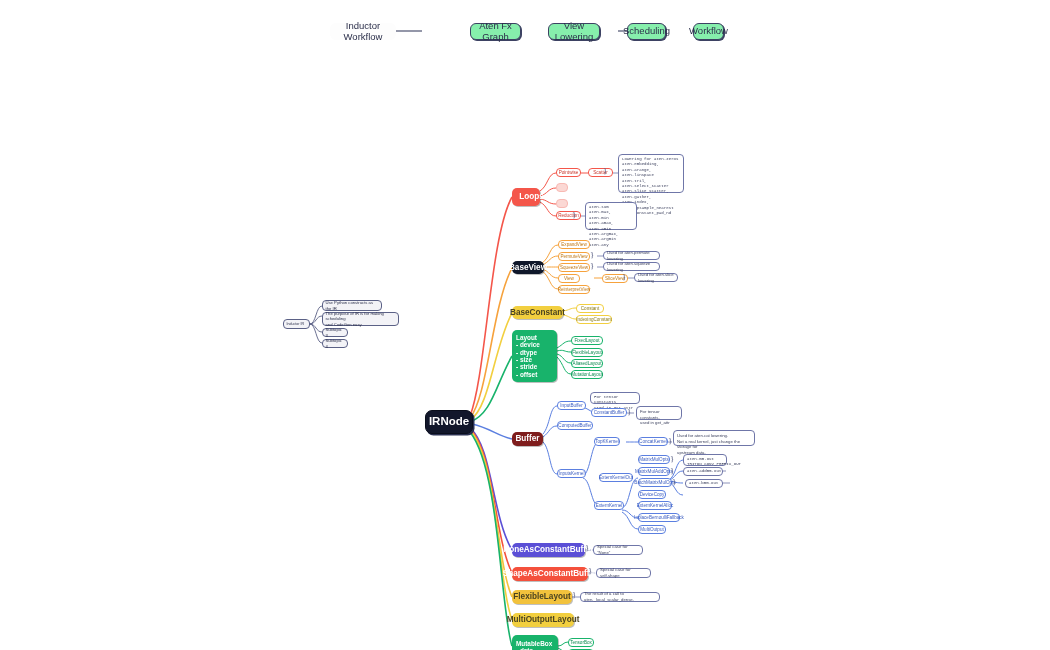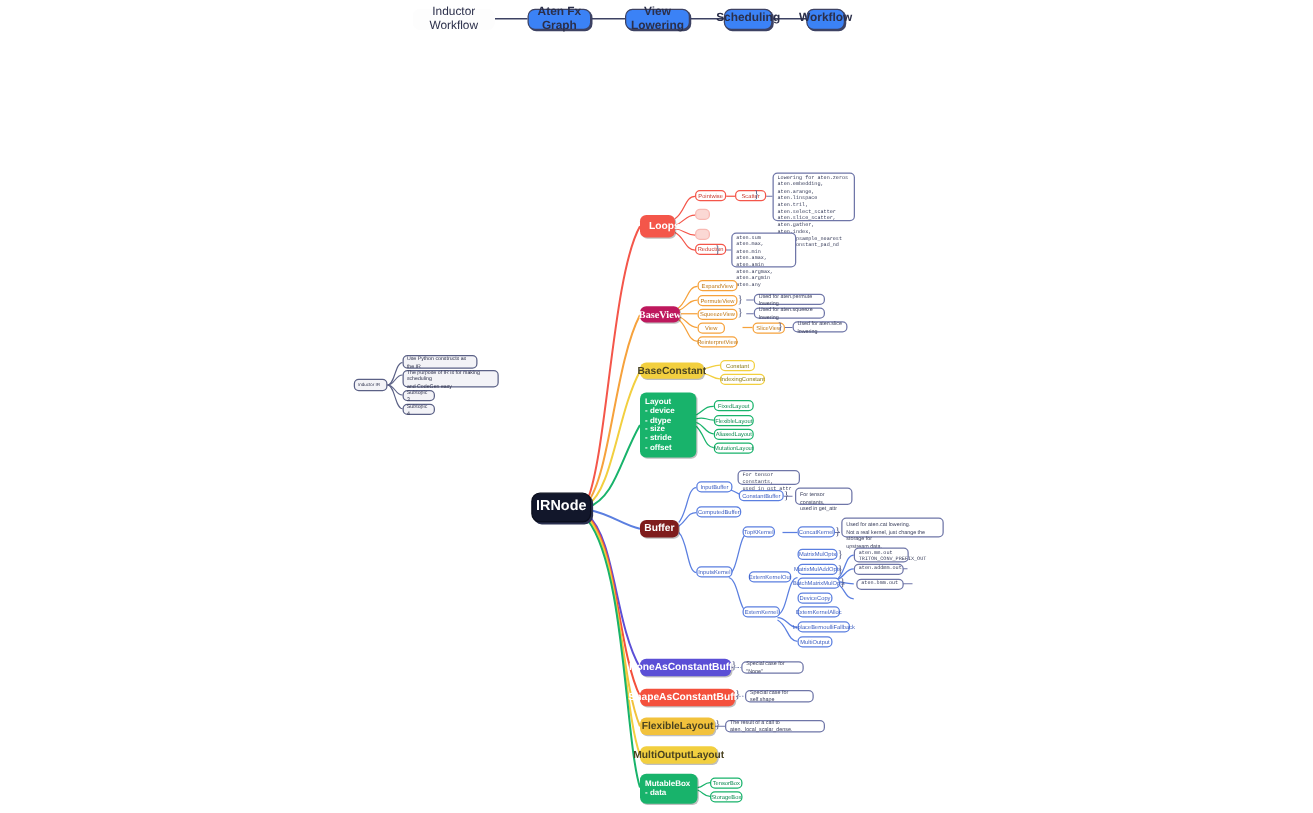--- a/index.html
+++ b/index.html
@@ -1,26 +1,26 @@
 <!DOCTYPE html>
 <html><head>
 <meta charset="utf-8">
 <style>
   html,body{margin:0;padding:0;background:#ffffff;}
   body{width:1050px;height:650px;position:relative;overflow:hidden;
        font-family:"Liberation Sans",sans-serif;}
-  #canvas{position:absolute;left:0;top:0;width:1050px;height:470px;}
+  #canvas{position:absolute;left:0;top:16px;width:1050px;height:470px;}
   .node{position:absolute;box-sizing:border-box;
         border-radius:5px;display:flex;align-items:center;justify-content:center;
         text-align:center;line-height:1.15;white-space:pre-line;}
   
   .hdr{font-size:9.5px;color:#2b2f4a;padding:3px 7px;border-radius:6px;}
   .hdr.plain{background:#fdfdfd;border:1px solid transparent;color:#2b2f4a;}
-  .hdr.box{background:#3b82f6;border:1.6px solid #3d4263;font-weight:700;
-           box-shadow:1px 1px 0 #3d4263;}
+  .hdr.box{background:#86efac;border:1.6px solid #3d4263;font-weight:400;
+           box-shadow:1px 1px 0 #3d4263;margin-left:48px;}
   
   .hub{background:#12172b;color:#ffffff;font-weight:700;font-size:11.5px;
        border:1.6px solid #0a0e1c;border-radius:7px;box-shadow:1.5px 1.5px 0 #2a3050;}
   
   .main{font-weight:700;font-size:8.2px;color:#ffffff;border-radius:5px;
         padding:3px 5px;box-shadow:1px 1px 0 rgba(0,0,0,.25);}
   .main.left{text-align:left;justify-content:flex-start;}
   
   .sub{font-size:4.6px;border-width:.9px;border-style:solid;background:#fff;
        border-radius:4px;padding:1.5px 2.5px;}
@@ -170,21 +170,21 @@
   <div class="node sub" style="left:556px;top:167px;width:12px;height:9px;border-color:#f8b9b3;background:#fbd8d4;"></div>
   <div class="node sub" style="left:556px;top:183px;width:12px;height:9px;border-color:#f8b9b3;background:#fbd8d4;"></div>
   <div class="node sub" style="left:556px;top:195px;width:25px;height:9px;border-color:#f4564a;color:#c9392e;">Reduction</div>
   <div class="brace" style="left:572px;top:194px;">}</div>
   <div class="node note mono" style="left:585px;top:186px;width:52px;height:28px;">aten.sum
 aten.max, aten.min
 aten.amax, aten.amin
 aten.argmax, aten.argmin
 aten.any</div>
 
-  <div class="node main" style="left:512px;top:245px;width:32px;height:13px;background:#be185d;font-family:Liberation Serif, serif;">BaseView</div>
+  <div class="node main" style="left:512px;top:245px;width:32px;height:13px;background:#0f172a;">BaseView</div>
   <div class="node sub" style="left:558px;top:224px;width:32px;height:9px;border-color:#f6a23c;color:#c07815;">ExpandView</div>
   <div class="node sub" style="left:558px;top:236px;width:32px;height:9px;border-color:#f6a23c;color:#c07815;">PermuteView</div>
   <div class="brace" style="left:590px;top:234px;">}</div>
   <div class="node note" style="left:603px;top:235px;width:57px;height:9px;align-items:center;">Used for aten.permute lowering</div>
   <div class="node sub" style="left:558px;top:247px;width:32px;height:9px;border-color:#f6a23c;color:#c07815;">SqueezeView</div>
   <div class="brace" style="left:590px;top:245px;">}</div>
   <div class="node note" style="left:603px;top:246px;width:57px;height:9px;align-items:center;">Used for aten.squeeze lowering</div>
   <div class="node sub" style="left:558px;top:258px;width:22px;height:9px;border-color:#f6a23c;color:#c07815;">View</div>
   <div class="node sub" style="left:602px;top:258px;width:26px;height:9px;border-color:#f6a23c;color:#c07815;">SliceView</div>
   <div class="brace" style="left:622px;top:256px;">}</div>

